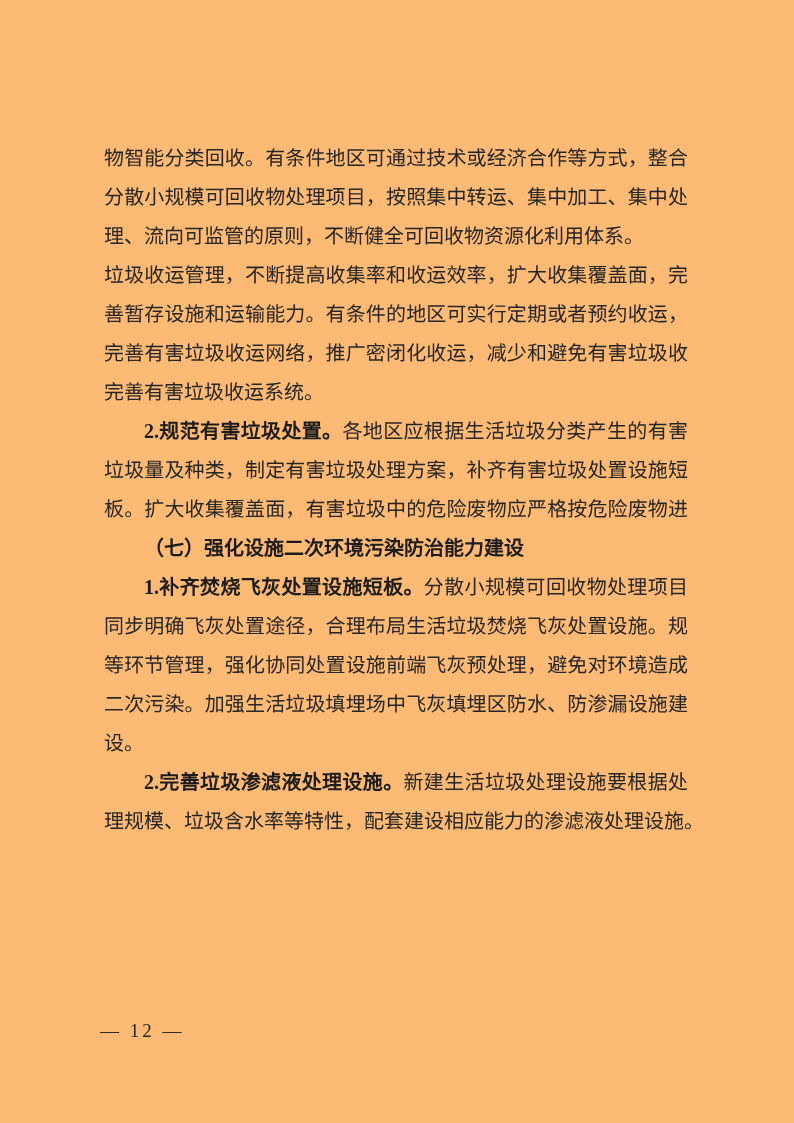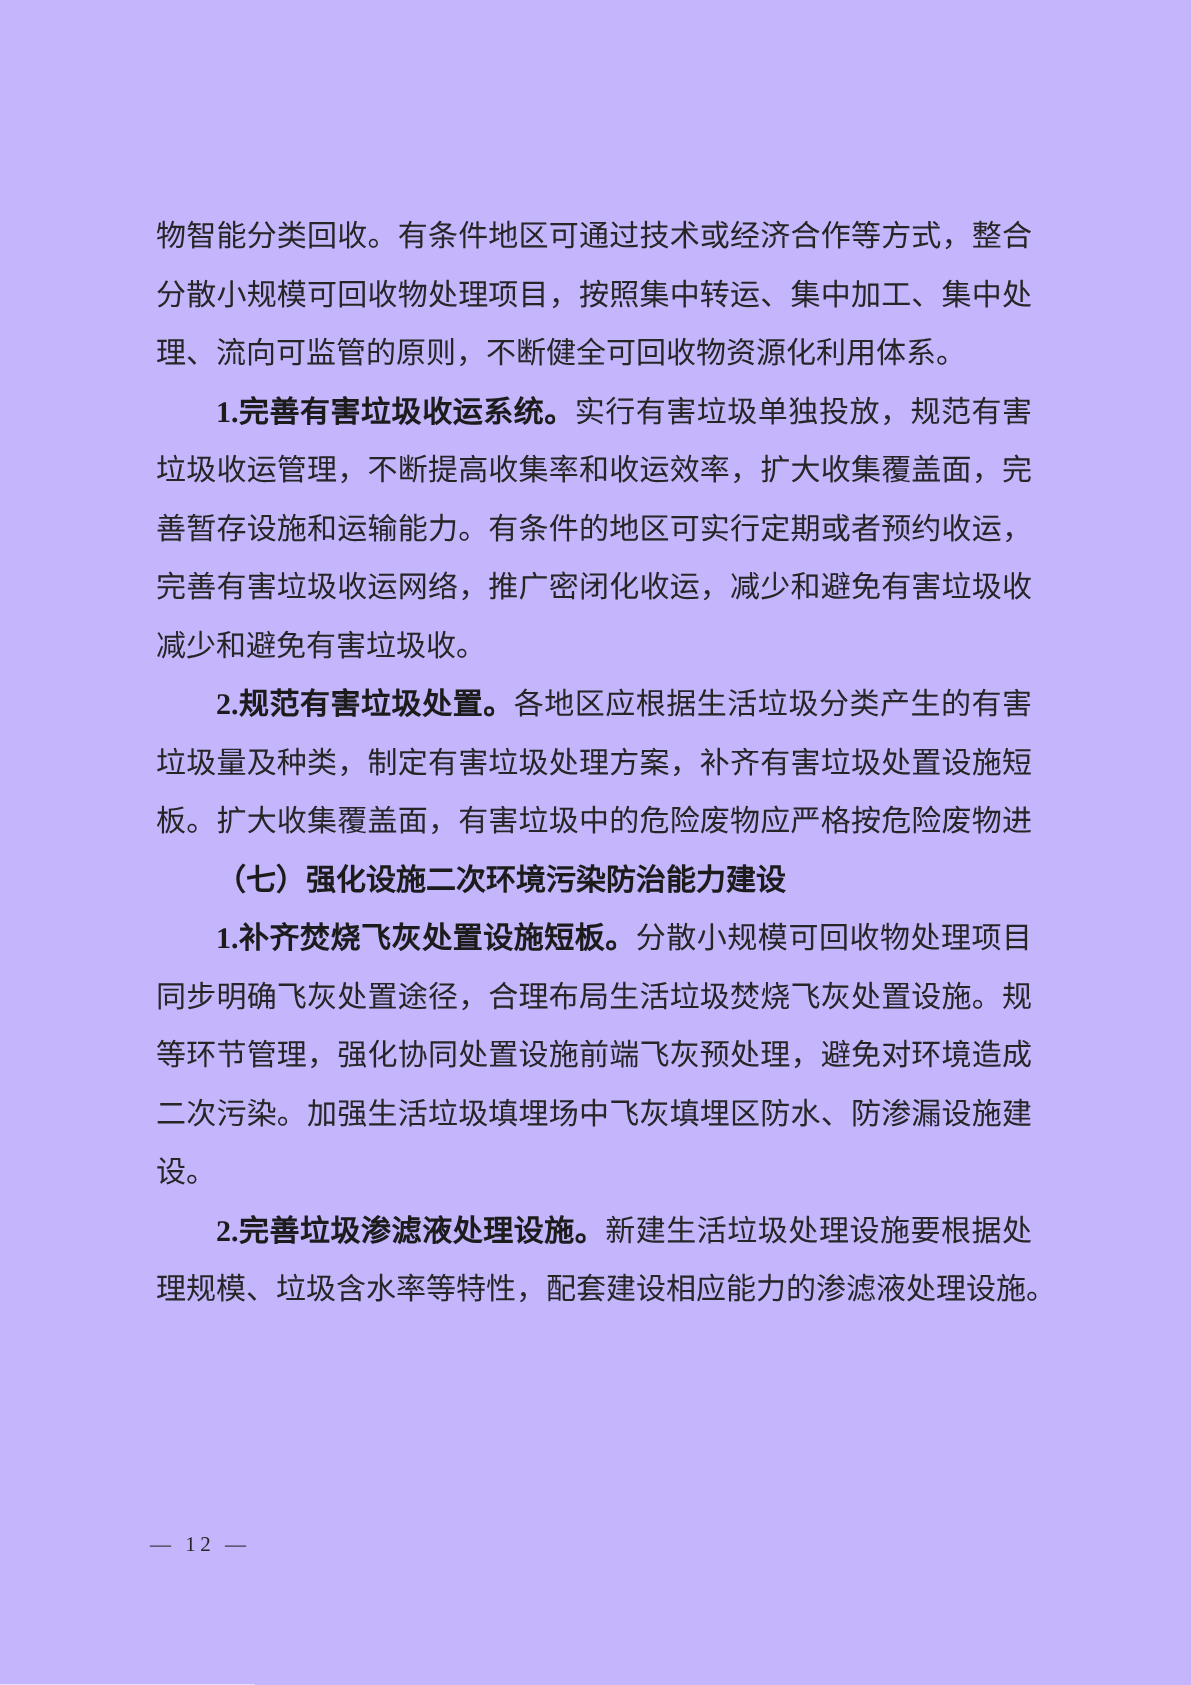--- a/index.html
+++ b/index.html
@@ -4,21 +4,21 @@
 <style>
   html, body {
     margin: 0;
     padding: 0;
     background: #ffffff;
   }
   .page {
     position: relative;
     width: 794px;
     height: 1123px;
-    background: #c4b5fd;
+    background: #fdba74;
     overflow: hidden;
     font-family: "Liberation Serif", "DejaVu Serif", serif;
     color: #262626;
   }
   .doc-body {
     position: absolute;
     left: 104px;
     top: 139px;
     width: 584px;
   }
@@ -50,39 +50,38 @@
   .bold {
     font-weight: bold;
     color: #1c1c1c;
   }
   .page-footer {
     position: absolute;
     left: 100px;
     top: 1016px;
     height: 30px;
     line-height: 30px;
-    font-size: 14px;
+    font-size: 19px;
     letter-spacing: 3px;
     color: #262626;
     font-family: "Liberation Serif", "DejaVu Serif", serif;
   }
 </style>
 </head>
 <body>
 
 <div class="page">
   <div class="doc-body">
       <div class="line"><span>物智能分类回收。有条件地区可通过技术或经济合作等方式，整合</span></div>
       <div class="line"><span>分散小规模可回收物处理项目，按照集中转运、集中加工、集中处</span></div>
       <div class="line last"><span>理、流向可监管的原则，不断健全可回收物资源化利用体系。</span></div>
-      <div class="line indent"><span class="bold">1.完善有害垃圾收运系统。</span><span>实行有害垃圾单独投放，规范有害</span></div>
       <div class="line"><span>垃圾收运管理，不断提高收集率和收运效率，扩大收集覆盖面，完</span></div>
       <div class="line"><span>善暂存设施和运输能力。有条件的地区可实行定期或者预约收运，</span></div>
       <div class="line"><span>完善有害垃圾收运网络，推广密闭化收运，减少和避免有害垃圾收</span></div>
-      <div class="line last"><span>减少和避免有害垃圾收。</span></div>
+      <div class="line last"><span>完善有害垃圾收运系统。</span></div>
       <div class="line indent"><span class="bold">2.规范有害垃圾处置。</span><span>各地区应根据生活垃圾分类产生的有害</span></div>
       <div class="line"><span>垃圾量及种类，制定有害垃圾处理方案，补齐有害垃圾处置设施短</span></div>
       <div class="line"><span>板。扩大收集覆盖面，有害垃圾中的危险废物应严格按危险废物进行</span></div>
       <div class="line indent last heading"><span class="bold">（七）强化设施二次环境污染防治能力建设</span></div>
       <div class="line indent"><span class="bold">1.补齐焚烧飞灰处置设施短板。</span><span>分散小规模可回收物处理项目</span></div>
       <div class="line"><span>同步明确飞灰处置途径，合理布局生活垃圾焚烧飞灰处置设施。规</span></div>
       <div class="line"><span>等环节管理，强化协同处置设施前端飞灰预处理，避免对环境造成</span></div>
       <div class="line"><span>二次污染。加强生活垃圾填埋场中飞灰填埋区防水、防渗漏设施建</span></div>
       <div class="line last"><span>设。</span></div>
       <div class="line indent"><span class="bold">2.完善垃圾渗滤液处理设施。</span><span>新建生活垃圾处理设施要根据处</span></div>

